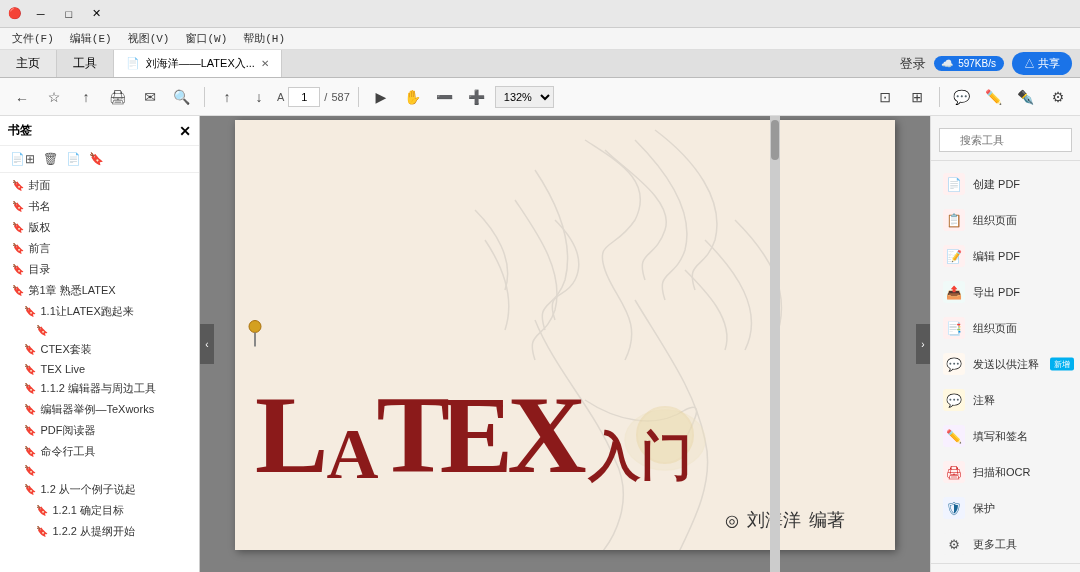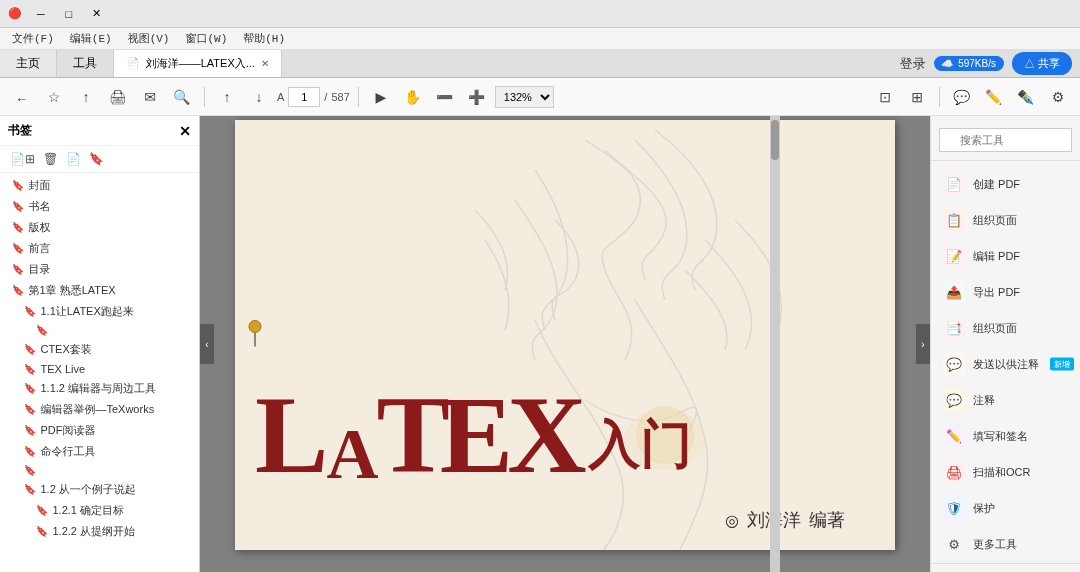--- a/index.html
+++ b/index.html
@@ -455,21 +455,21 @@
       </svg>
 
       <div style="position:absolute; bottom:60px; left:20px; right:20px; display:flex; align-items:flex-end;">
         <div style="display:flex; align-items:flex-end; line-height:1;">
           <span style="font-family:'Times New Roman',Georgia,serif; font-size:110px; font-weight:bold; color:#8b1a1a; letter-spacing:-2px;">L</span>
           <span style="font-family:'Times New Roman',Georgia,serif; font-size:72px; font-weight:bold; color:#8b1a1a; vertical-align:top; margin-top:12px; letter-spacing:-2px;">A</span>
           <span style="font-family:'Times New Roman',Georgia,serif; font-size:110px; font-weight:bold; color:#8b1a1a; letter-spacing:-2px;">T</span>
           <span style="font-family:'Times New Roman',Georgia,serif; font-size:110px; font-weight:bold; color:#8b1a1a; letter-spacing:-2px; margin-left:-8px;">E</span>
           <span style="font-family:'Times New Roman',Georgia,serif; font-size:110px; font-weight:bold; color:#8b1a1a; letter-spacing:-6px; margin-left:-4px;">X</span>
         </div>
-        <div style="margin-left:8px; margin-bottom:20px; display:flex; flex-direction:column; align-items:flex-start;text-align:right;">
+        <div style="margin-left:8px; margin-bottom:8px; display:flex; flex-direction:column; align-items:flex-start;text-align:right;">
           <span style="font-size:52px; font-weight:bold; color:#8b1a1a; line-height:1;">入门</span>
         </div>
       </div>
 
       <div style="position:absolute; bottom:18px; right:50px; display:flex; align-items:center; gap:8px; font-size:16px; color:#333;">
         <span>◎</span>
         <span style="font-size:18px;">刘海洋</span>
         <span style="font-size:18px;">编著</span>
       </div>
 

